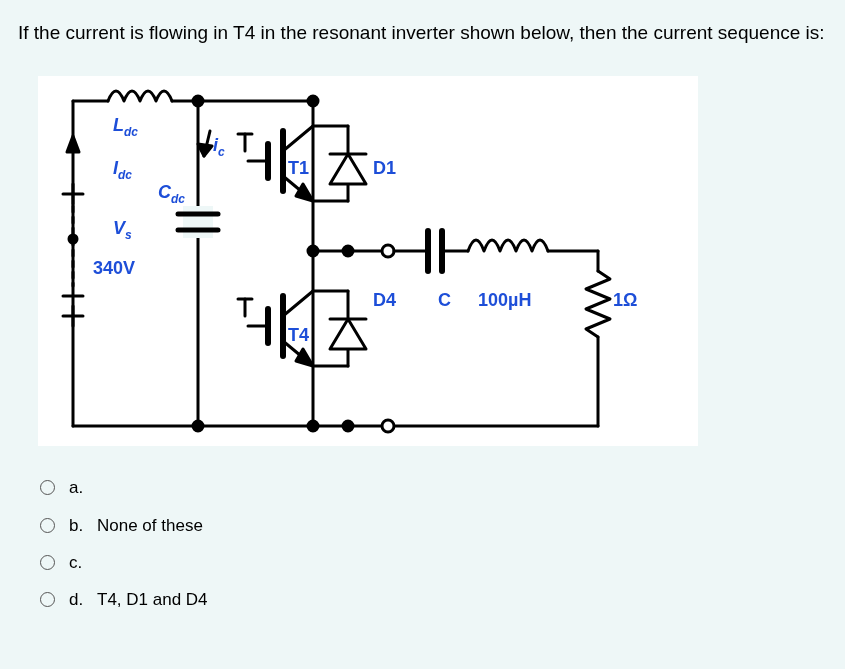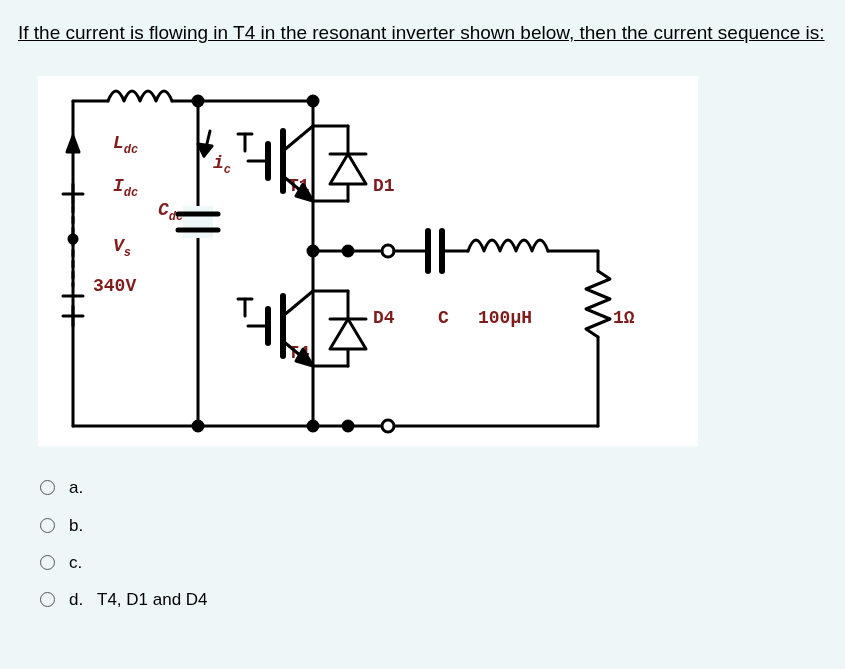--- a/index.html
+++ b/index.html
@@ -6,21 +6,21 @@
   body {
     font-family: Arial, Helvetica, sans-serif;
     background: #eef7f7;
     width: 845px;
     height: 669px;
     padding: 18px 18px 10px 18px;
     color: #000;
     font-size: 19px;
     line-height: 1.6;
   }
-  .question-text { margin-bottom: 28px; text-decoration: underline; }
+  .question-text { margin-bottom: 28px; }
   .circuit-wrap {
     background: #fff;
     width: 660px;
     height: 370px;
     margin-left: 20px;
     margin-bottom: 28px;
     position: relative;
   }
   .circuit-wrap svg { position: absolute; top: 0; left: 0; }
   .options { margin-left: 22px; }
@@ -34,26 +34,25 @@
     width: 15px;
     height: 15px;
     border: 1.5px solid #555;
     border-radius: 50%;
     margin-right: 14px;
     flex-shrink: 0;
   }
   .opt-letter { margin-right: 10px; min-width: 18px; }
   .lbl {
     position: absolute;
-    font-family: Liberation Mono, monospace;
+    font-family: Liberation Sans, sans-serif;
     font-weight: bold;
     font-style: italic;
     font-size: 18px;
-    color: #7f1d1d;
-    margin-top: 18px;
+    color: #1d4ed8;
   }
   .lbl.upright { font-style: normal; }
   .lbl sub { font-size: 12px; font-style: italic; }
 </style>
 </head>
 <body>
 
 <div class="question-text">If the current is flowing in T4 in the resonant inverter shown below, then the current sequence is:</div>
 
 <div class="circuit-wrap">
@@ -171,20 +170,21 @@
 </div>
 
 <div class="options">
   <div class="option">
     <span class="radio"></span>
     <span class="opt-letter">a.</span>
   </div>
   <div class="option">
     <span class="radio"></span>
     <span class="opt-letter">b.</span>
+    <span>None of these</span>
   </div>
   <div class="option">
     <span class="radio"></span>
     <span class="opt-letter">c.</span>
   </div>
   <div class="option">
     <span class="radio"></span>
     <span class="opt-letter">d.</span>
     <span>T4, D1 and D4</span>
   </div>

